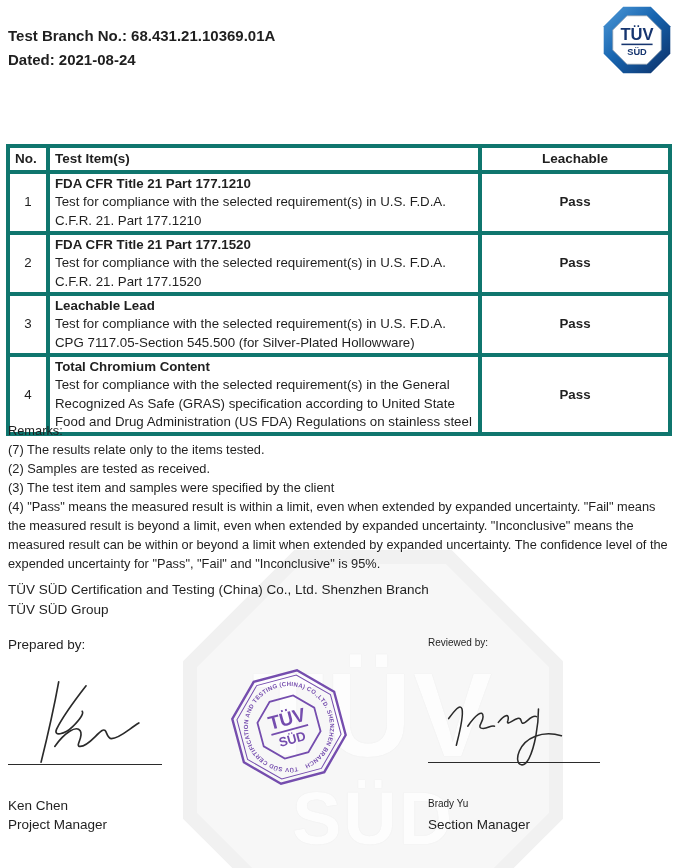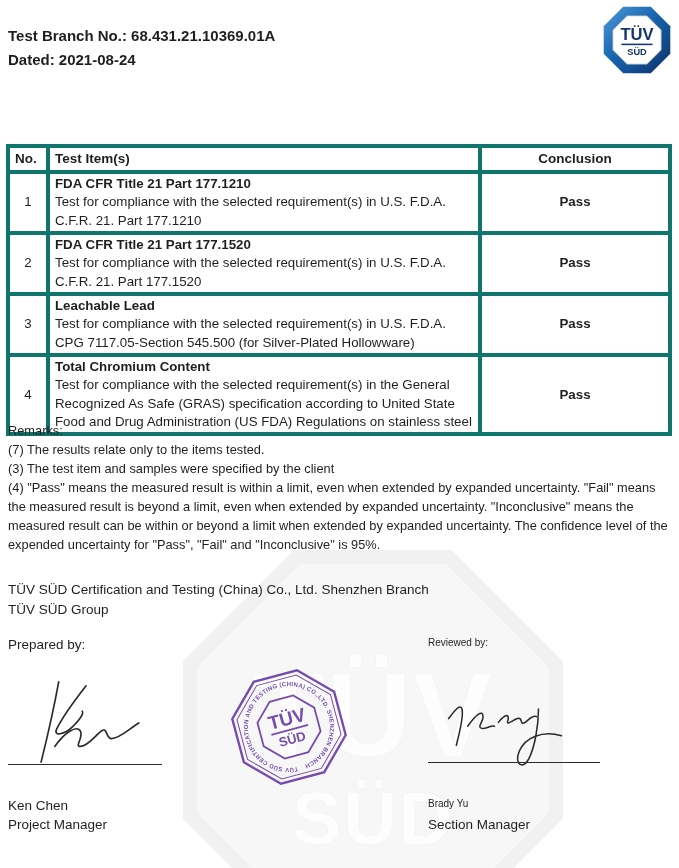--- a/index.html
+++ b/index.html
@@ -112,21 +112,21 @@
     <line x1="22" y1="42.5" x2="54" y2="42.5" stroke="#16356f" stroke-width="1.6"></line>
     <text x="38" y="53.5" text-anchor="middle" font-family="Liberation Sans, sans-serif" font-weight="bold" font-size="9.5" fill="#16356f">SÜD</text>
   </svg>
 
 
   <table class="concl-table">
     <thead>
       <tr>
         <th class="col-no">No.</th>
         <th class="col-item">Test Item(s)</th>
-        <th class="col-concl">Conclusion</th>
+        <th class="col-concl">Leachable</th>
       </tr>
     </thead>
     <tbody>
       <tr>
         <td class="cell-no">1</td>
         <td class="cell-item">
           <div class="item-title">FDA CFR Title 21 Part 177.1210</div>
           <div class="item-desc">Test for compliance with the selected requirement(s) in U.S. F.D.A. C.F.R. 21.  Part 177.1210</div>
         </td>
         <td class="cell-concl">Pass</td>
@@ -154,20 +154,21 @@
           <div class="item-desc">Test for compliance with the selected requirement(s) in the General Recognized As Safe (GRAS) specification according to United State Food and Drug Administration (US FDA) Regulations on stainless steel</div>
         </td>
         <td class="cell-concl">Pass</td>
       </tr>
     </tbody>
   </table>
 
   <div class="abs remarks">
     <div>Remarks:</div>
     <div>(7) The results relate only to the items tested.</div>
+    <div>(2) Samples are tested as received.</div>
     <div>(3) The test item and samples were specified by the client</div>
     <div>(4) "Pass" means the measured result is within a limit, even when extended by expanded uncertainty. "Fail" means the measured result is beyond a limit, even when extended by expanded uncertainty. "Inconclusive" means the measured result can be within or beyond a limit when extended by expanded uncertainty. The confidence level of the expended uncertainty for "Pass", "Fail" and "Inconclusive" is 95%.</div>
   </div>
 
   <div class="abs company-1">TÜV SÜD Certification and Testing (China) Co., Ltd. Shenzhen Branch</div>
   <div class="abs company-2">TÜV SÜD Group</div>
 
   <div class="abs prepared-label">Prepared by:</div>
   <div class="abs reviewed-label">Reviewed by:</div>
 

